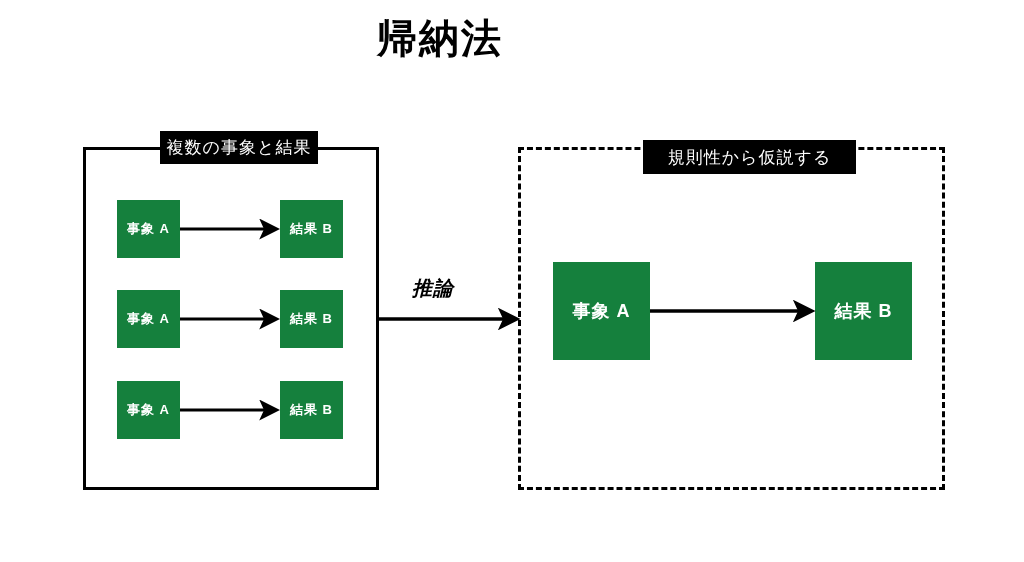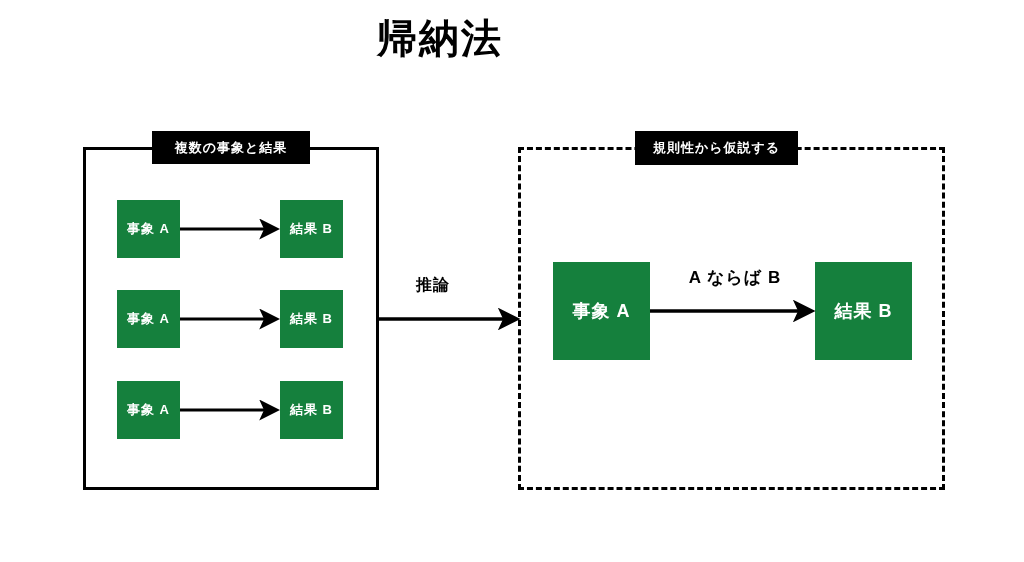--- a/index.html
+++ b/index.html
@@ -59,38 +59,39 @@
     height: 343px;
     border: 3px dashed #000000;
   }
 
   
   .panel-header {
     position: absolute;
     box-sizing: border-box;
     background: #000000;
     color: #ffffff;
-    font-size: 13px;
-    font-weight: bold;
+    font-size: 17px;
+    font-weight: normal;
     letter-spacing: 1px;
     display: flex;
     align-items: center;
     justify-content: center;
     white-space: nowrap;
+    margin-left: 8px;
   }
   .panel-header-left {
     left: 152px;
     top: 131px;
     width: 158px;
     height: 33px;
   }
   .panel-header-right {
     left: 635px;
-    top: 131px;
-    width: 163px;
+    top: 140px;
+    width: 213px;
     height: 34px;
   }
 
   
   .node {
     position: absolute;
     box-sizing: border-box;
     background: #15803d;
     color: #ffffff;
     display: flex;
@@ -139,22 +140,23 @@
     position: absolute;
     font-weight: bold;
     white-space: nowrap;
     color: #000000;
     text-align: center;
   }
   .label-inference {
     left: 398px;
     top: 275px;
     width: 70px;
-    font-size: 16px;
-    letter-spacing: 1px;
+    font-size: 20px;
+    letter-spacing: 1px;
+    font-style: italic;
   }
   .label-implication {
     left: 655px;
     top: 266px;
     width: 160px;
     font-size: 17px;
     letter-spacing: 1px;
   }
 </style>
 </head>
@@ -176,21 +178,20 @@
   <div class="node node-small col-cause row-3">事象 A</div>
   <div class="node node-small col-effect row-3">結果 B</div>
 
   <div class="panel panel-dashed"></div>
   <div class="panel-header panel-header-right">規則性から仮説する</div>
 
   <div class="node node-large node-cause-large">事象 A</div>
   <div class="node node-large node-effect-large">結果 B</div>
 
   <div class="arrow-label label-inference">推論</div>
-  <div class="arrow-label label-implication">A ならば B</div>
 
   <svg id="arrow-layer" viewBox="0 0 1024 562" width="1024" height="562">
     <defs>
       <marker id="head-sm" markerWidth="7" markerHeight="7" refX="5.6" refY="3.5" orient="auto" markerUnits="strokeWidth">
         <path d="M0,0 L7,3.5 L0,7 L1.6,3.5 Z" fill="#000000"></path>
       </marker>
       <marker id="head-md" markerWidth="6.5" markerHeight="6.5" refX="5.2" refY="3.25" orient="auto" markerUnits="strokeWidth">
         <path d="M0,0 L6.5,3.25 L0,6.5 L1.5,3.25 Z" fill="#000000"></path>
       </marker>
     </defs>

